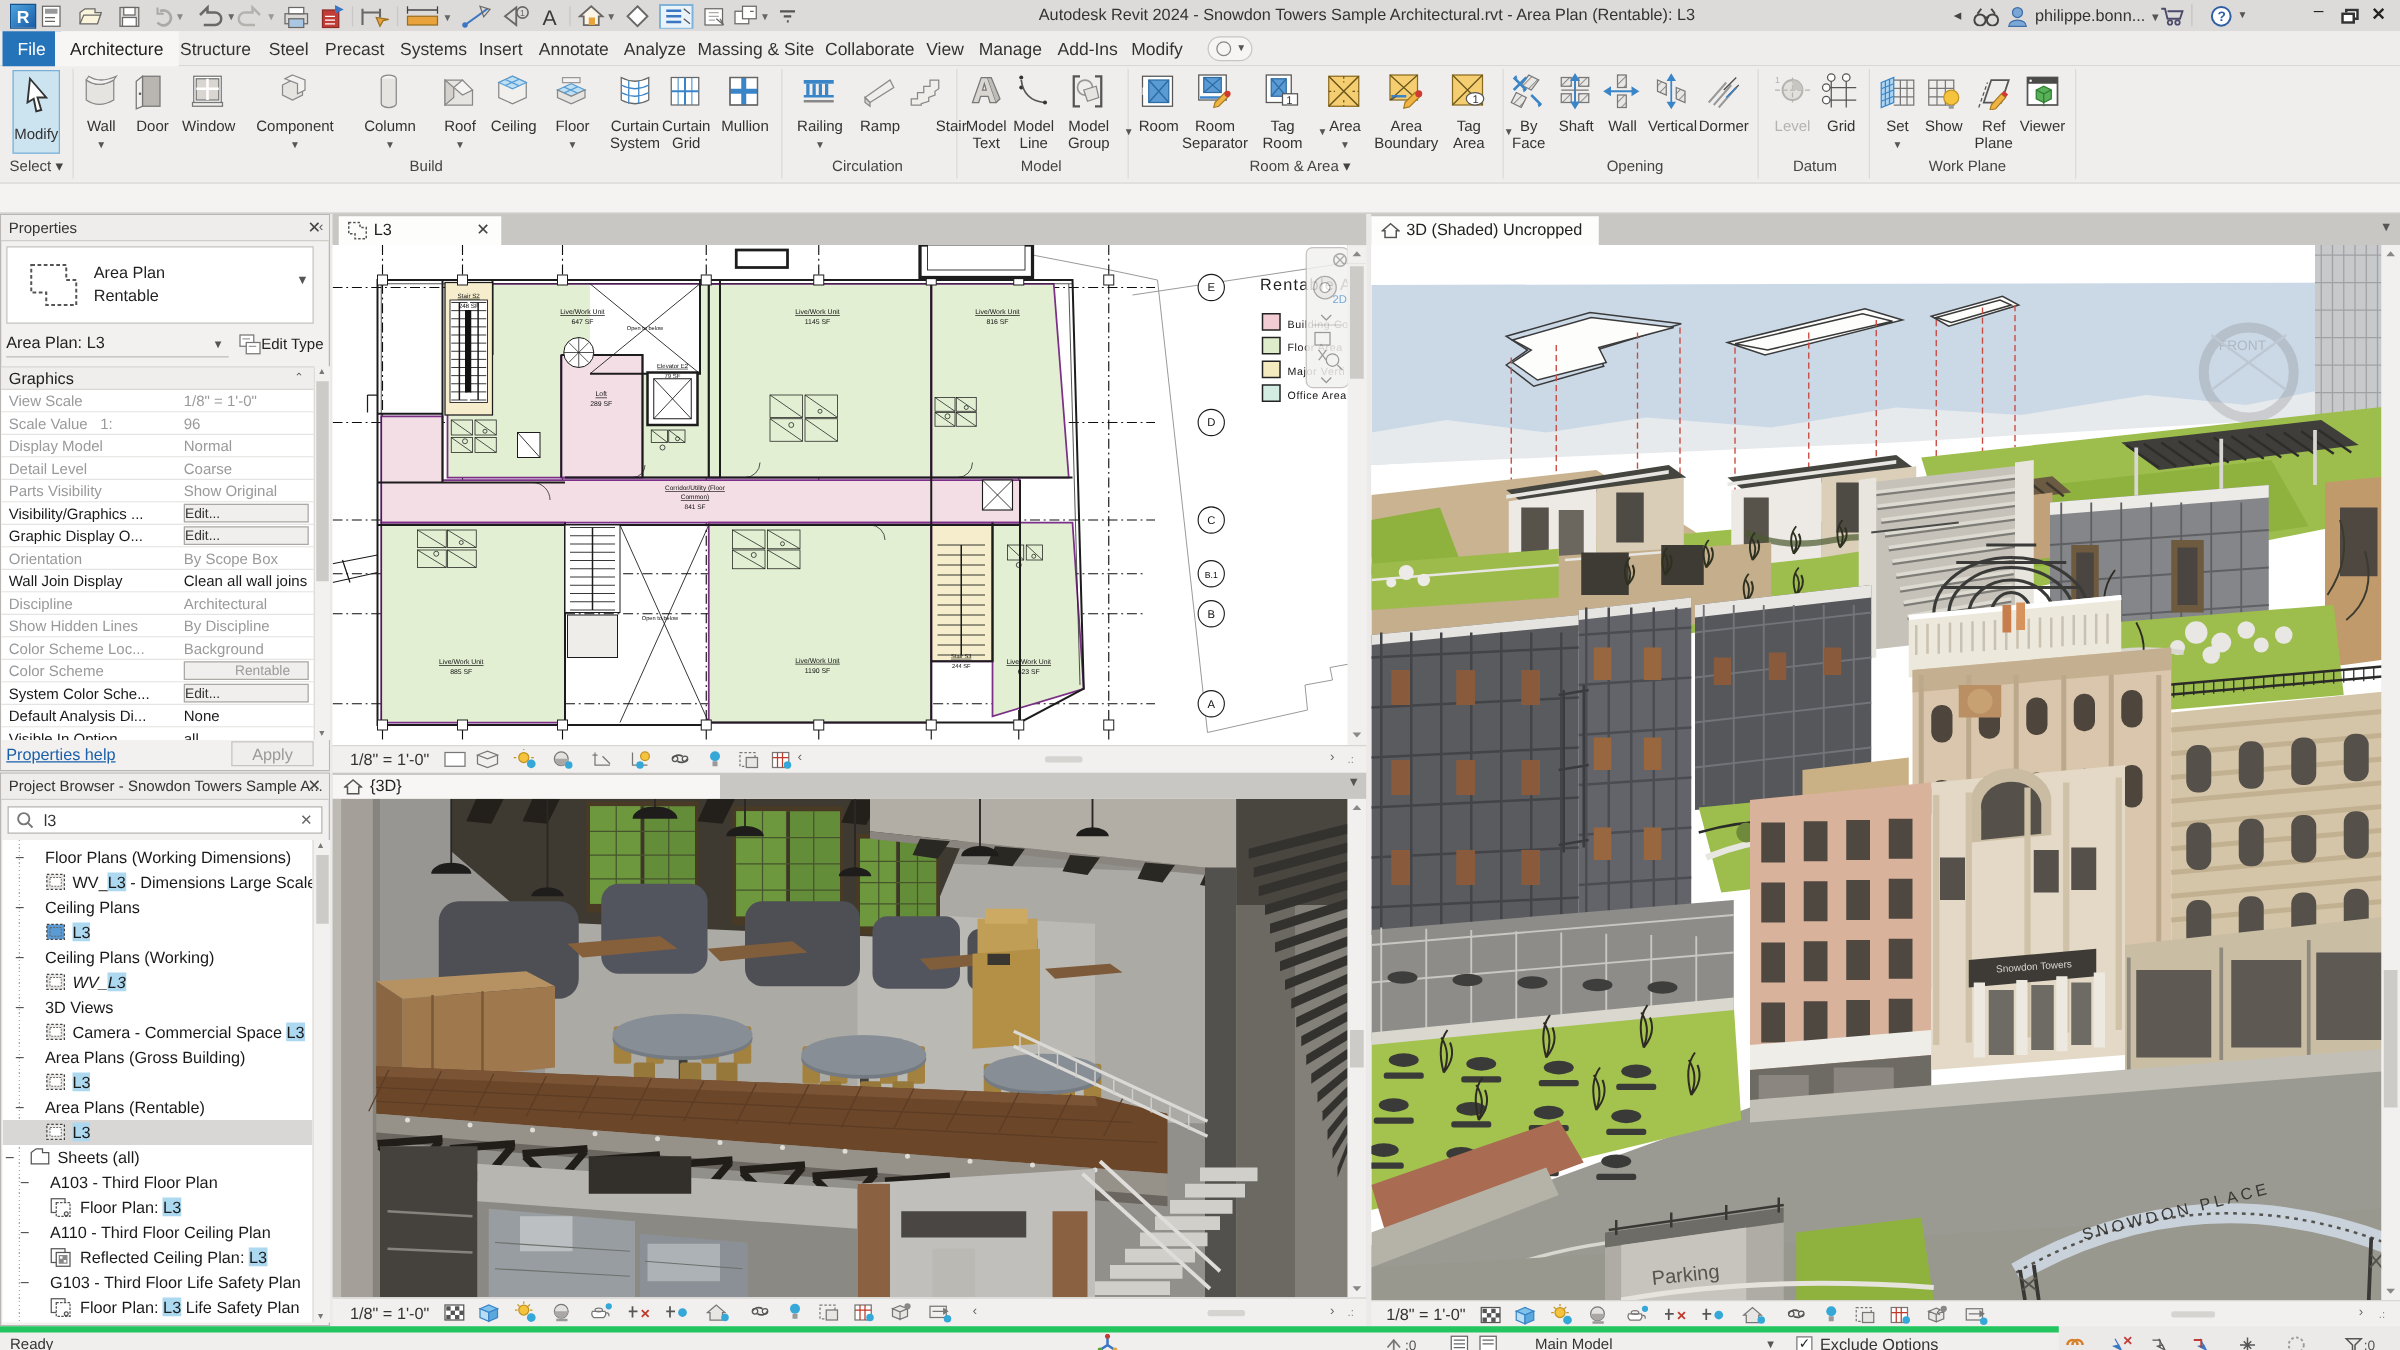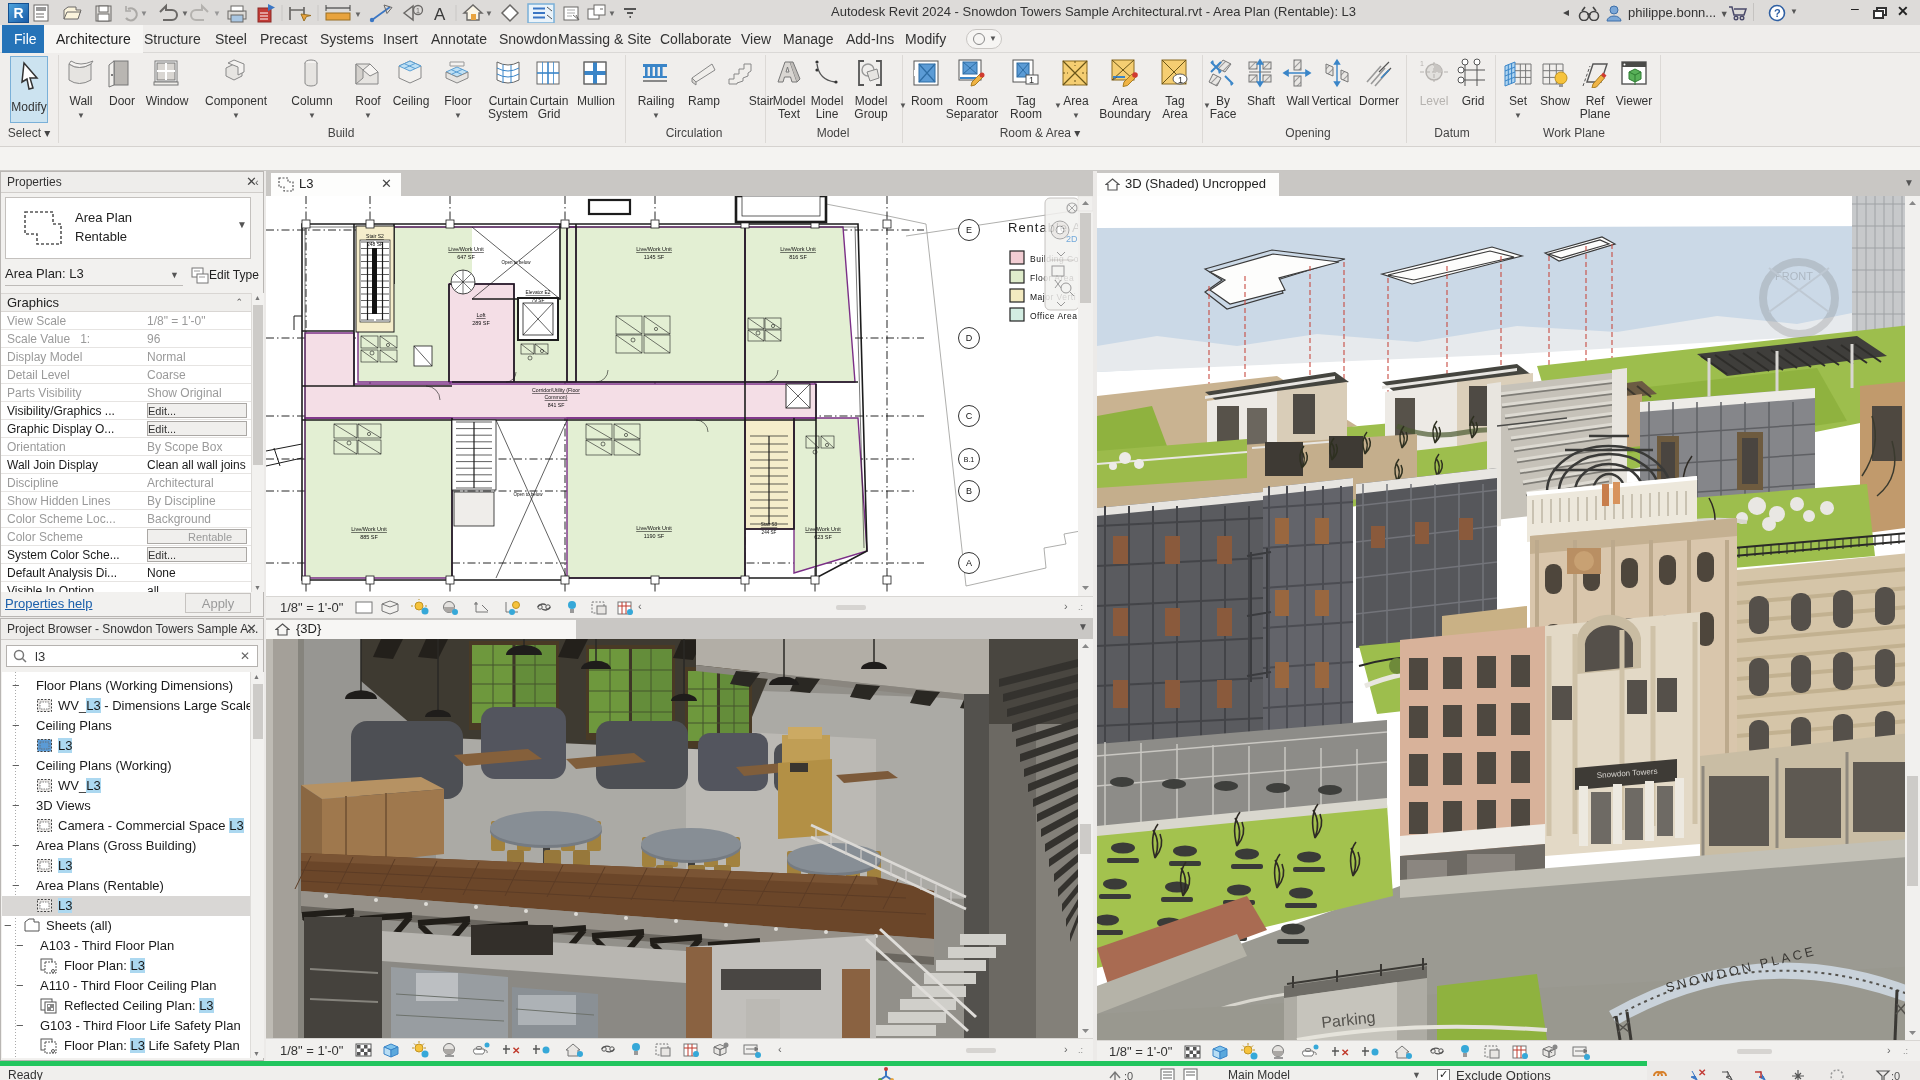--- a/index.html
+++ b/index.html
@@ -118,21 +118,21 @@
 <div class="abs" style="left:1897px;top:3px;font-size:14px;color:#222;font-weight:bold;">✕</div>
 <div class="abs" id="tabrow">
 <div class="tab file">File</div>
 <div class="tab active" style="left:44px;">Architecture</div>
 <div class="tab" style="left:132px;">Structure</div>
 <div class="tab" style="left:203px;">Steel</div>
 <div class="tab" style="left:248px;">Precast</div>
 <div class="tab" style="left:308px;">Systems</div>
 <div class="tab" style="left:371px;">Insert</div>
 <div class="tab" style="left:419px;">Annotate</div>
-<div class="tab" style="left:487px;">Snowdon</div>
+<div class="tab" style="left:487px;">Analyze</div>
 <div class="tab" style="left:546px;">Massing &amp; Site</div>
 <div class="tab" style="left:648px;">Collaborate</div>
 <div class="tab" style="left:729px;">View</div>
 <div class="tab" style="left:771px;">Manage</div>
 <div class="tab" style="left:834px;">Add-Ins</div>
 <div class="tab" style="left:893px;">Modify</div>
 <div class="abs" style="left:966px;top:4px;width:36px;height:20px;border:1px solid #C8C5C2;border-radius:10px;background:#F6F5F3;">
       <span style="position:absolute;left:6px;top:3px;width:12px;height:12px;border:1px solid #888;border-radius:6px;"></span>
       <span style="position:absolute;right:4px;top:4px;font-size:8px;color:#555;">▼</span>
     </div>
@@ -355,21 +355,21 @@
       <rect x="12" y="2" width="7" height="10" fill="url(#ht)" stroke="#777"></rect>
       <rect x="12" y="18" width="7" height="10" fill="url(#ht)" stroke="#777"></rect>
       <path d="M2 15 H28 M2 15 l4 -2.5 v5 z M28 15 l-4 -2.5 v5 z" stroke="#3A85C8" fill="#3A85C8" stroke-width="1.6"></path>
     </svg>
 <div class="btnlabel" style="left:1253px;top:42px;width:90px;">Wall</div>
 <svg class="abs" style="left:1322px;top:5px;" width="32" height="30" viewBox="0 0 32 30">
       <path d="M4 6 l7 3 v9 l-7 -3 z" fill="url(#ht)" stroke="#777"></path>
       <path d="M19 12 l7 3 v9 l-7 -3 z" fill="url(#ht)" stroke="#777"></path>
       <path d="M15 2 V28 M15 2 l-2.5 4 h5 z M15 28 l-2.5 -4 h5 z" stroke="#3A85C8" fill="#3A85C8" stroke-width="1.4"></path>
     </svg>
-<div class="btnlabel" style="left:1293px;top:42px;width:77px;">Vertical</div>
+<div class="btnlabel" style="left:1293px;top:42px;width:90px;">Vertical</div>
 <svg class="abs" style="left:1363px;top:5px;" width="32" height="30" viewBox="0 0 32 30">
       <path d="M4 24 L18 8 M8 26 L22 10 M12 28 L26 12" stroke="#999" stroke-width="1.6"></path>
       <path d="M16 14 L26 4 M20 18 L28 10" stroke="#555" stroke-width="1.2"></path>
       <path d="M18 20 l8 -8" stroke="#3A85C8" stroke-width="1.4"></path>
     </svg>
 <div class="btnlabel" style="left:1334px;top:42px;width:90px;">Dormer</div>
 <svg class="abs" style="left:1418px;top:5px;" width="32" height="30" viewBox="0 0 32 30">
       <circle cx="16" cy="14" r="8" fill="#E2E0DD" stroke="#B5B2AF" stroke-width="1.5"></circle>
       <path d="M2 14 H30 M16 4 V24" stroke="#B5B2AF" stroke-dasharray="4 2"></path>
       <text x="2" y="8" font-size="7" fill="#B5B2AF">1</text>
@@ -535,21 +535,21 @@
         <svg style="position:absolute;left:34px;top:2px;" width="17" height="15">
           <rect x="1.5" y="1.5" width="14" height="12" fill="#5B9BD5" stroke="#444" stroke-width="1" stroke-dasharray="2 1.5"></rect>
           <rect x="4" y="4" width="9" height="7" fill="#5B9BD5" stroke="#666" stroke-width="0.8" stroke-dasharray="1.5 1"></rect>
         </svg>
         <span style="position:absolute;left:56px;top:2px;"><span class="hl">L3</span></span>
       </div>
 <div class="trow" style="top:84px;">
         <span style="position:absolute;left:10px;top:2px;color:#555;">−</span>
         <span style="position:absolute;left:10px;top:2px;"><span style="margin-left:24px;">Ceiling Plans (Working)</span></span>
       </div>
-<div class="trow" style="top:104px;">
+<div class="trow" style="top:104px;font-style:italic;">
         <svg style="position:absolute;left:34px;top:2px;" width="17" height="15">
           <rect x="1.5" y="1.5" width="14" height="12" fill="#E8E6E4" stroke="#444" stroke-width="1" stroke-dasharray="2 1.5"></rect>
           <rect x="4" y="4" width="9" height="7" fill="#fff" stroke="#666" stroke-width="0.8" stroke-dasharray="1.5 1"></rect>
         </svg>
         <span style="position:absolute;left:56px;top:2px;">WV_<span class="hl">L3</span></span>
       </div>
 <div class="trow" style="top:124px;">
         <span style="position:absolute;left:10px;top:2px;color:#555;">−</span>
         <span style="position:absolute;left:10px;top:2px;"><span style="margin-left:24px;">3D Views</span></span>
       </div>

